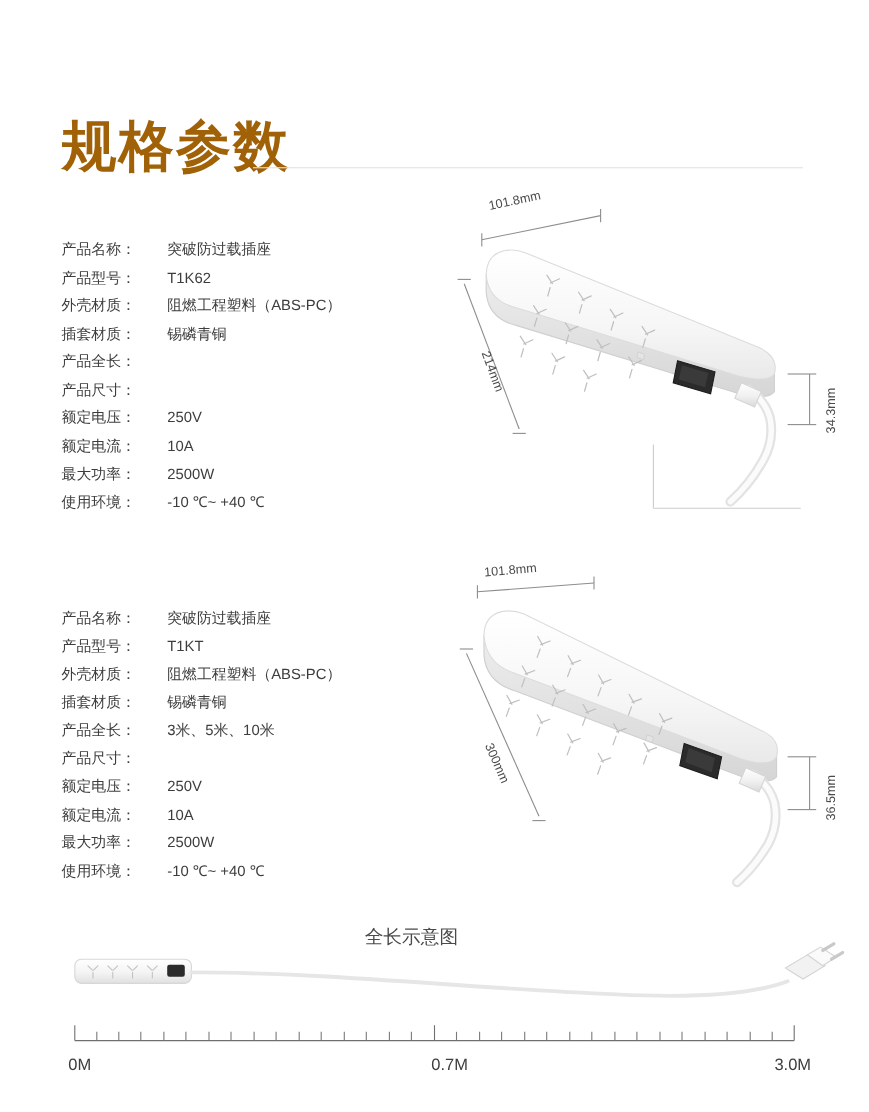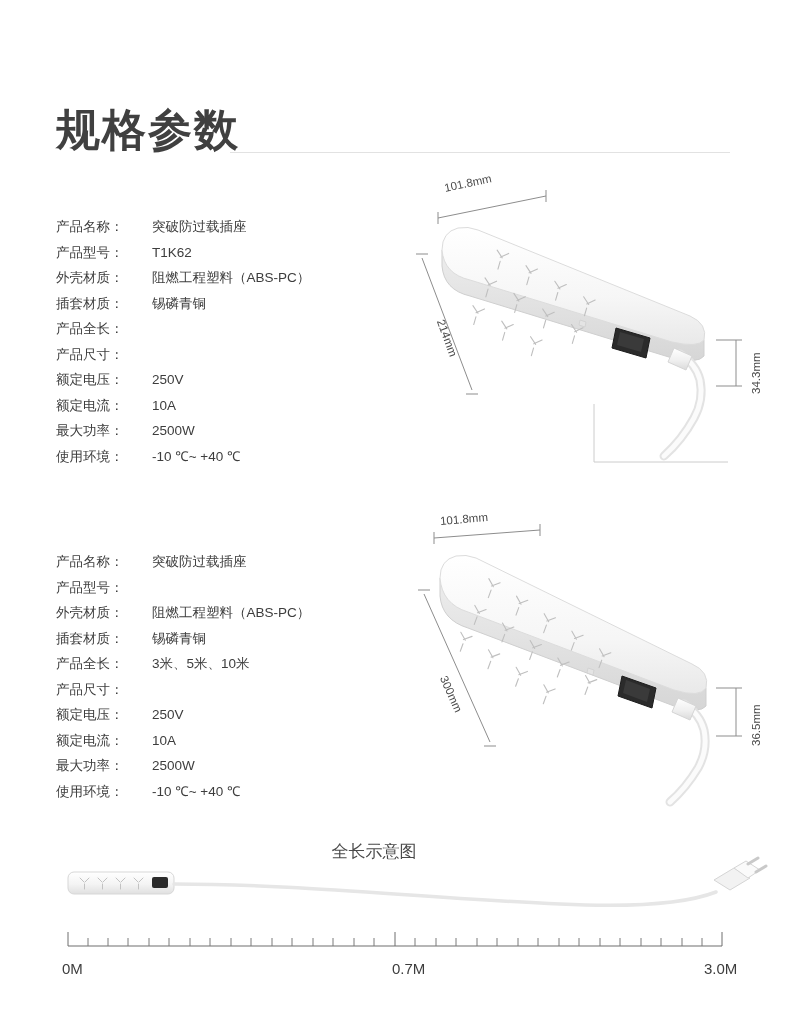--- a/index.html
+++ b/index.html
@@ -14,23 +14,23 @@
     font-family: "Liberation Sans", sans-serif;
     color: #3a3a3a;
     overflow: hidden;
   }
 
   
   .page-title {
     position: absolute;
     left: 56px;
     top: 108px;
-    font-size: 44px;
+    font-size: 50px;
     font-weight: bold;
-    color: #404040;
+    color: #a16207;
     letter-spacing: 2px;
     line-height: 1;
   }
   .title-rule {
     position: absolute;
     left: 230px;
     top: 152px;
     width: 500px;
     height: 1px;
     background: #e2e2e2;
@@ -238,20 +238,21 @@
   <div class="dim-label dim-vert" style="left:352px; top:222px;">34.3mm</div>
 </div>
 
 <div class="spec-block second">
   <div class="spec-row">
     <span class="spec-label">产品名称：</span>
     <span class="spec-value">突破防过载插座</span>
   </div>
   <div class="spec-row">
     <span class="spec-label">产品型号：</span>
+    <span class="spec-value">T1KT</span>
   </div>
   <div class="spec-row">
     <span class="spec-label">外壳材质：</span>
     <span class="spec-value">阻燃工程塑料（ABS-PC）</span>
   </div>
   <div class="spec-row">
     <span class="spec-label">插套材质：</span>
     <span class="spec-value">锡磷青铜</span>
   </div>
   <div class="spec-row">

